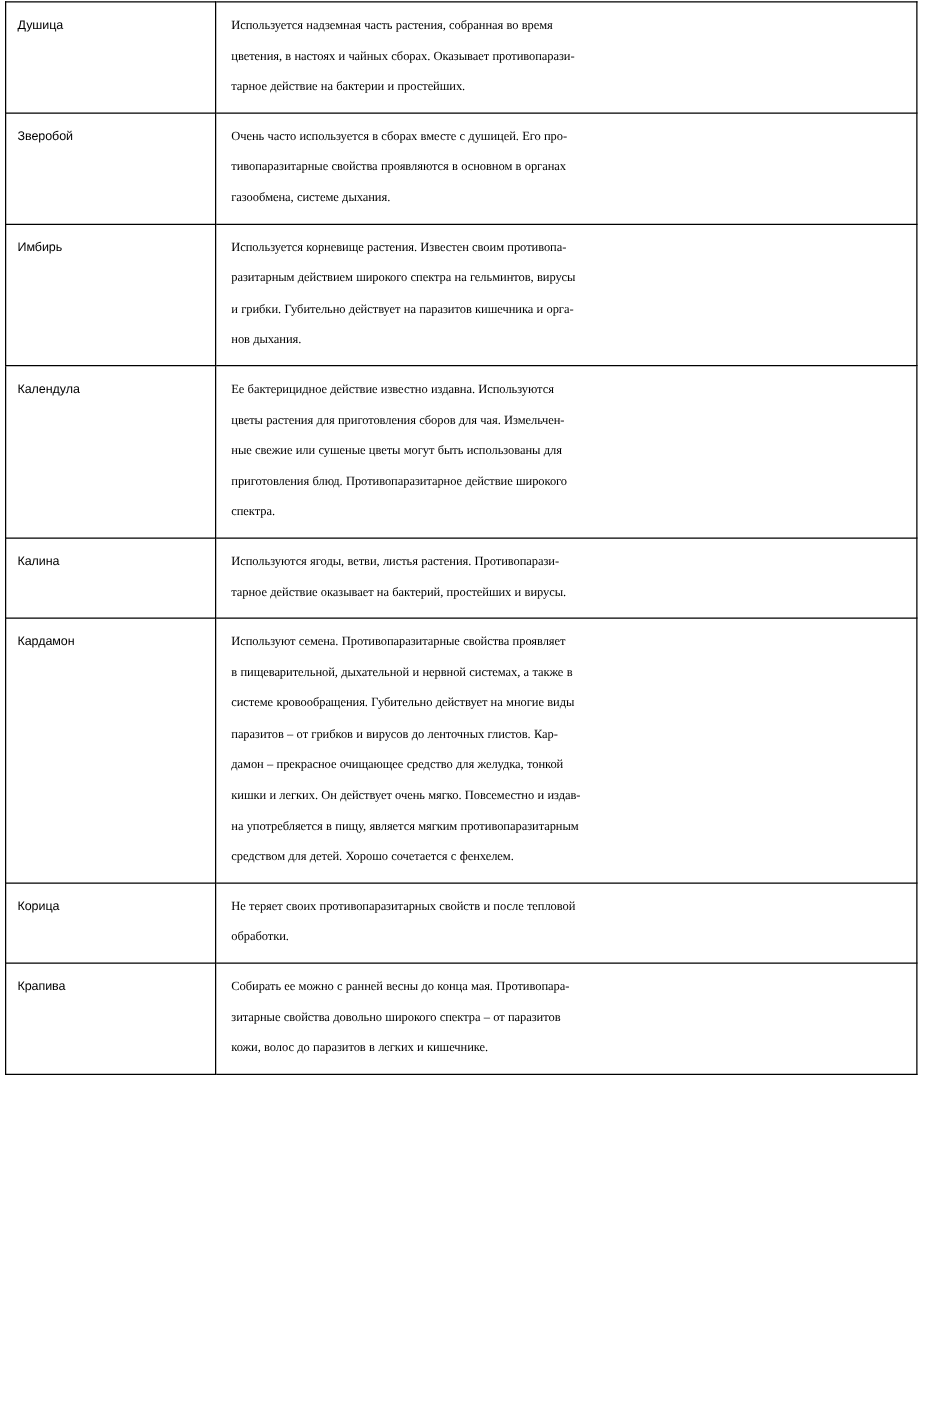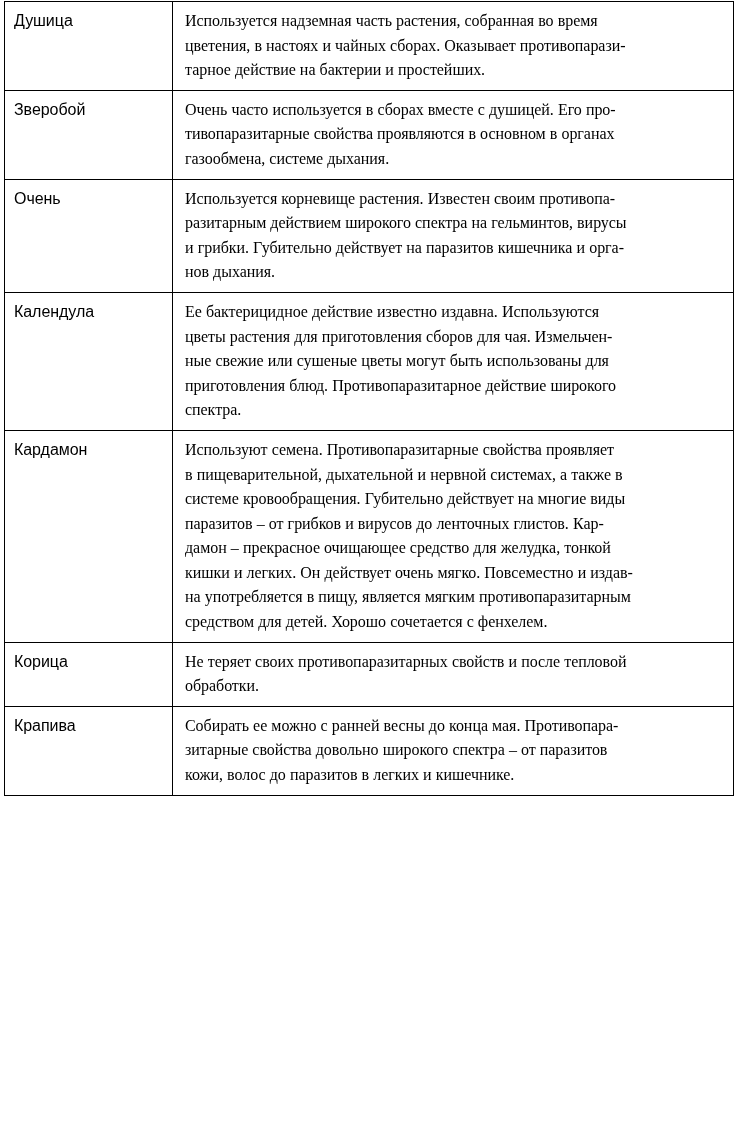--- a/index.html
+++ b/index.html
@@ -34,21 +34,21 @@
   table.herb-table col.c-desc { width: 561px; }
 
   table.herb-table td {
     border: 1.4px solid #000000;
     vertical-align: top;
     padding: 0;
     background: #ffffff;
   }
   .cell-inner {
     padding: 7px 9px 7px 9px;
-    font-size: 16px;
+    font-size: 10px;
     line-height: 24.6px;
     letter-spacing: -0.05px;
   }
   td.name-cell .cell-inner {
     padding-left: 9px;
     padding-right: 4px;
     white-space: pre-line;
     word-break: normal;
   }
   td.desc-cell .cell-inner {
@@ -89,39 +89,48 @@
             <div class="cell-inner">Зверобой</div>
           </td>
           <td class="desc-cell justified">
             <div class="cell-inner">Очень часто используется в сборах вместе с душицей. Его про-
 тивопаразитарные свойства проявляются в основном в органах
 газообмена, системе дыхания.</div>
           </td>
         </tr>
         <tr>
           <td class="name-cell">
-            <div class="cell-inner">Очень</div>
+            <div class="cell-inner">Имбирь</div>
           </td>
           <td class="desc-cell justified">
             <div class="cell-inner">Используется корневище растения. Известен своим противопа-
 разитарным действием широкого спектра на гельминтов, вирусы
 и грибки. Губительно действует на паразитов кишечника и орга-
 нов дыхания.</div>
           </td>
         </tr>
         <tr>
           <td class="name-cell">
             <div class="cell-inner">Календула</div>
           </td>
           <td class="desc-cell justified">
             <div class="cell-inner">Ее бактерицидное действие известно издавна. Используются
 цветы растения для приготовления сборов для чая. Измельчен-
 ные свежие или сушеные цветы могут быть использованы для
 приготовления блюд. Противопаразитарное действие широкого
 спектра.</div>
+          </td>
+        </tr>
+        <tr>
+          <td class="name-cell">
+            <div class="cell-inner">Калина</div>
+          </td>
+          <td class="desc-cell justified">
+            <div class="cell-inner">Используются ягоды, ветви, листья растения. Противопарази-
+тарное действие оказывает на бактерий, простейших и вирусы.</div>
           </td>
         </tr>
         <tr>
           <td class="name-cell">
             <div class="cell-inner">Кардамон</div>
           </td>
           <td class="desc-cell justified">
             <div class="cell-inner">Используют семена. Противопаразитарные свойства проявляет
 в пищеварительной, дыхательной и нервной системах, а также в
 системе кровообращения. Губительно действует на многие виды

